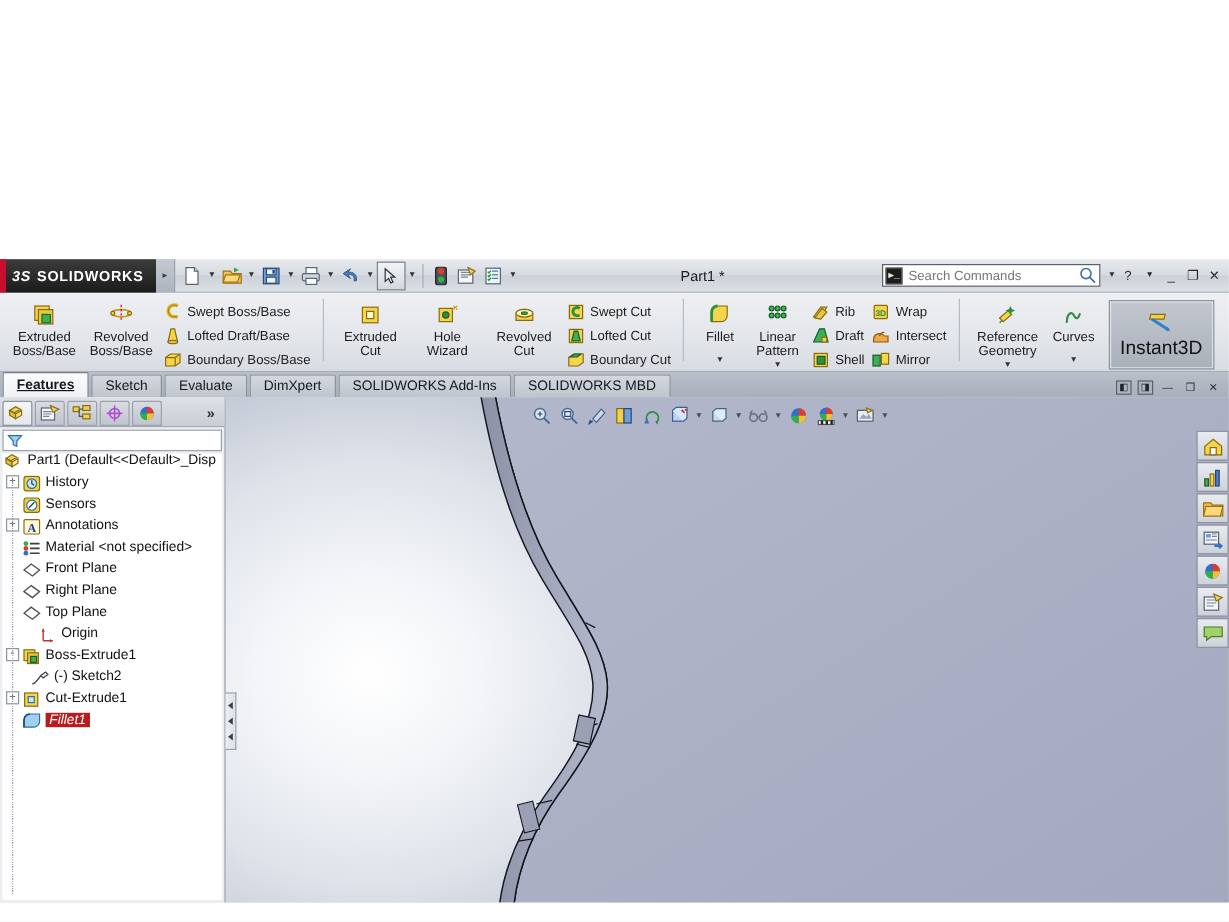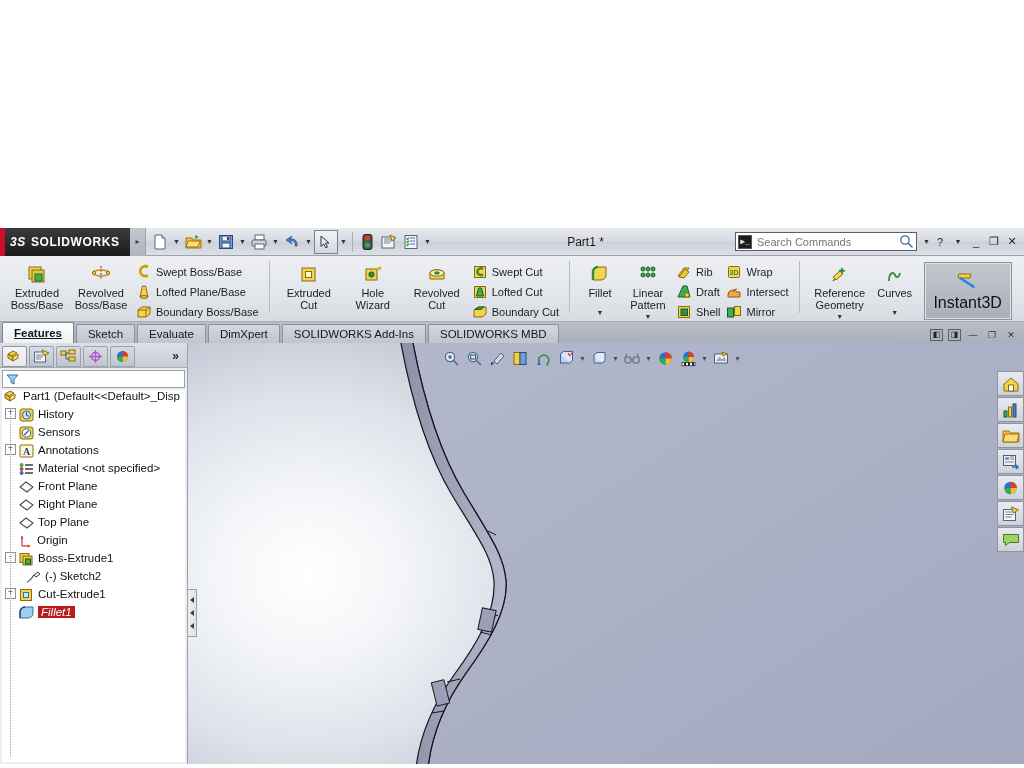--- a/index.html
+++ b/index.html
@@ -2,21 +2,21 @@
 <html><head>
 <meta charset="utf-8">
 <style>
   * { box-sizing: border-box; margin: 0; padding: 0; }
   html, body {
     width: 1024px; height: 768px;
     background: #ffffff;
     font-family: "Liberation Sans", sans-serif;
     overflow: hidden;
   }
-  #app { position: absolute; left: 0; top: 228px; width: 1024px; height: 536px; }
+  #app { position: absolute; left: 0; top: 216px; width: 1024px; height: 536px; }
 
   
   .titlebar {
     position: relative; height: 28px; width: 1024px;
     background: linear-gradient(to bottom, #e8eaee 0%, #d6dae1 48%, #ccd1d9 52%, #dce0e6 100%);
     border-bottom: 1px solid #9aa2ad;
     display: flex; align-items: center;
   }
   .sw-logo {
     width: 130px; height: 28px;
@@ -348,21 +348,21 @@
           </span>
           <span>Swept Boss/Base</span>
         </div>
         <div class="small-btn">
           <span class="ic">
             <svg width="16" height="16" viewBox="0 0 16 16">
                 <path d="M6.5 2h3l2.5 11H4z" fill="#f3d44a" stroke="#8a6b10"></path>
                 <ellipse cx="8" cy="13" rx="4" ry="1.4" fill="#e8c93c" stroke="#8a6b10"></ellipse>
               </svg>
           </span>
-          <span>Lofted Plane/Base</span>
+          <span>Lofted Draft/Base</span>
         </div>
         <div class="small-btn">
           <span class="ic">
             <svg width="16" height="16" viewBox="0 0 16 16">
                 <path d="M2 6l4-3h8v7l-4 3H2z" fill="#f3d44a" stroke="#8a6b10"></path>
                 <path d="M2 6h8v7M10 6l4-3" fill="none" stroke="#8a6b10"></path>
               </svg>
           </span>
           <span>Boundary Boss/Base</span>
         </div>
@@ -904,21 +904,21 @@
         <div class="tnode" style="padding-left:3px">
           <span class="nub"></span>
           <span class="ic">
             <svg width="15" height="14" viewBox="0 0 15 14">
                 <path d="M1 7l6-5 7 5-6 5z" fill="none" stroke="#4a4f57" stroke-width="1.1"></path>
               </svg>
           </span>
           <span>Top Plane</span>
         </div>
 
-        <div class="tnode" style="padding-left:2px">
+        <div class="tnode" style="padding-left:16px">
           <span class="nub"></span>
           <span class="ic">
             <svg width="15" height="14" viewBox="0 0 15 14">
                 <path d="M4 12V2" stroke="#c0392b" stroke-width="1.2"></path>
                 <path d="M4 2l-1.4 2.4h2.8z" fill="#c0392b"></path>
                 <path d="M4 12h8" stroke="#c0392b" stroke-width="1.2"></path>
                 <path d="M12 12l-2.4-1.4v2.8z" fill="#c0392b"></path>
               </svg>
           </span>
           <span>Origin</span>

